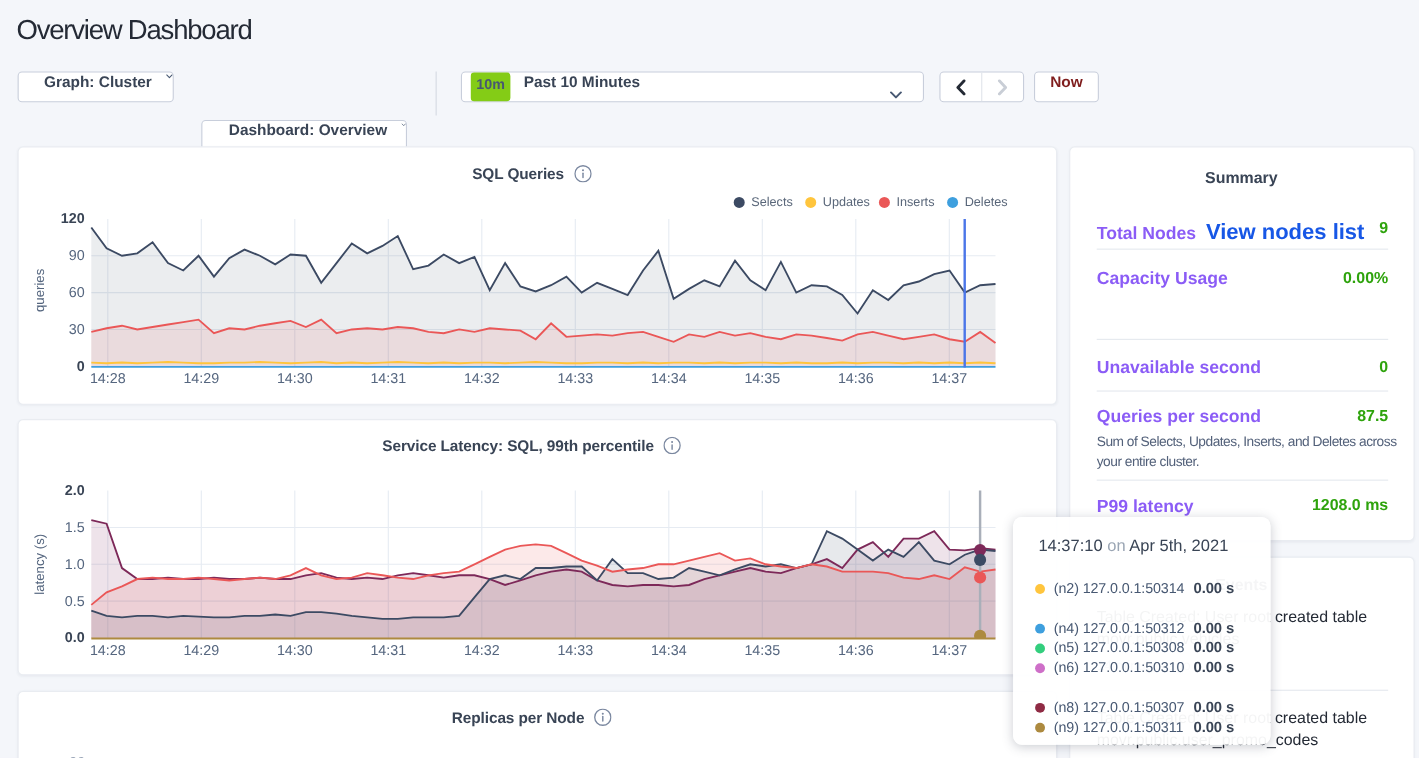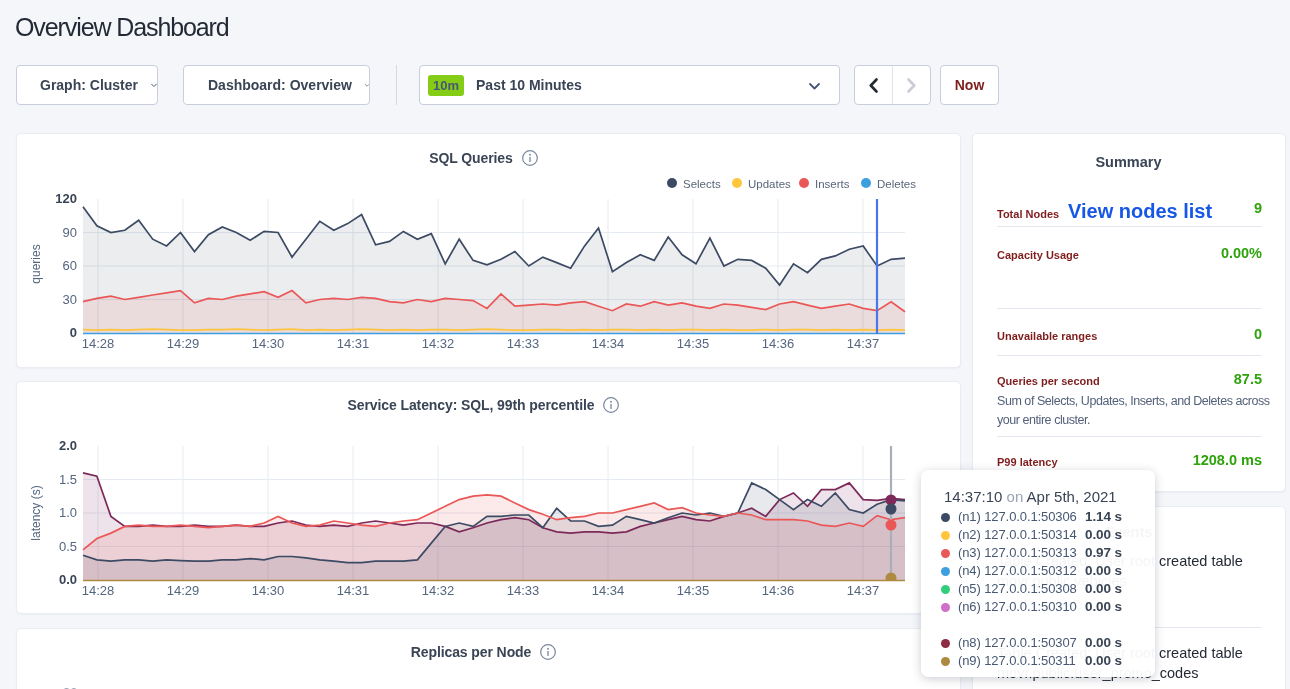--- a/index.html
+++ b/index.html
@@ -1,35 +1,35 @@
 <!DOCTYPE html>
 <html><head><meta charset="utf-8">
 <style>
 * { margin:0; padding:0; box-sizing:border-box; }
 html,body { width:1290px; height:689px; background:#f4f6fa; font-family:"Liberation Sans",sans-serif; overflow:hidden; position:relative; }
 .abs { position:absolute; }
 h1 { position:absolute; left:15px; top:13px; font-size:25px; font-weight:400; color:#242a35; letter-spacing:-1.1px; }
-.dd { position:absolute; top:65px; height:40px; background:#fff; border:1px solid #c8cedb; border-radius:4px;
-      display:flex; align-items:center; font-size:14px; font-weight:700; color:#394455; white-space:nowrap; }
+.dd { position:absolute; top:65px; height:28px; background:#fff; border:1px solid #c8cedb; border-radius:4px;
+      display:flex; font-size:14px; font-weight:700; color:#394455; white-space:nowrap; }
 
 .vdiv { position:absolute; left:396px; top:65px; width:1px; height:40px; background:#d5dae2; }
 .badge10m { background:#84cc16; border-radius:3px; color:#475872; font-weight:700; font-size:13px; padding:3px 5px; margin-right:12px; }
 .panel { position:absolute; background:#fff; border:1px solid #e9ecf1; border-radius:5px; box-shadow:0 1px 2px rgba(60,70,90,0.05); }
 .ptitle { position:absolute; display:flex; align-items:center; justify-content:center; font-size:14px; font-weight:700; color:#394455; letter-spacing:-0.1px; padding-right:10px; }
 .ptitle svg { margin-left:9px; }
 svg text { font-family:"Liberation Sans",sans-serif; }
 .grid line { stroke:#e6ebf2; stroke-width:1; }
 .xlab text { fill:#55667f; font-size:13px; text-anchor:middle; }
 .ylab text { fill:#55667f; font-size:13px; text-anchor:end; }
 .ylab .b { font-weight:700; fill:#394455; }
 .axname { fill:#55667f; font-size:12px; text-anchor:middle; }
-.legend { position:absolute; top:178px; font-size:11.5px; color:#596679; display:flex; }
+.legend { position:absolute; top:178px; font-size:11.5px; color:#596679; display:flex; align-items:center; }
 .ldot { display:inline-block; width:10px; height:10px; border-radius:50%; margin-right:6px; flex:none; }
 .sumrow { position:absolute; left:997px; width:265px; }
-.sumh { font-size:11px; font-weight:700; color:#7f1d1d; }
+.sumh { font-size:16px; font-weight:700; color:#8b5cf6; }
 .sumv { position:absolute; right:0; top:0; font-size:14.5px; font-weight:700; color:#2ea30c; }
 .sumd { font-size:12.5px; color:#53617a; line-height:19px; margin-top:3px; letter-spacing:-0.45px; width:276px; }
 .sumdiv { position:absolute; left:997px; width:265px; height:1px; background:#e4e8ee; }
 .link { color:#1757e6; font-weight:700; font-size:20px; }
 .tooltip { position:absolute; left:921px; top:470px; width:234px; height:207px; background:rgba(255,255,255,0.95);
            border-radius:8px; box-shadow:0 2px 10px rgba(50,60,80,0.25); z-index:10; }
 .thead { position:absolute; left:23px; top:18px; font-size:15px; color:#394455; }
 .thead .on { color:#9aa5b4; }
 .trow { position:absolute; left:20px; width:204px; height:18px; font-size:13px; color:#475872; letter-spacing:-0.1px; }
 .tdot { position:absolute; left:0; top:4px; width:9px; height:9px; border-radius:50%; }
@@ -37,21 +37,21 @@
 .tval { position:absolute; left:144px; top:0; font-weight:700; color:#394455; font-size:13.5px; }
 .ts { font-weight:700; }
 .ev { color:#242a35; font-size:14.5px; line-height:20px; }
 </style></head>
 <body>
 <h1>Overview Dashboard</h1>
 
 <div class="dd" style="left:16px; width:142px; padding-left:23px;">Graph: Cluster<svg width="11" height="7" viewBox="0 0 11 7" style="margin-left:13px;">
       <path d="M1 1 L5.5 5.5 L10 1" fill="none" stroke="#475872" stroke-width="1.8" stroke-linecap="round" stroke-linejoin="round"></path>
     </svg></div>
-<div class="dd" style="left:183px; width:187px; padding-left:24px;">Dashboard: Overview<svg width="11" height="7" viewBox="0 0 11 7" style="margin-left:13px;">
+<div class="dd" style="left:183px; width:187px; padding-left:24px;margin-top:44px;">Dashboard: Overview<svg width="11" height="7" viewBox="0 0 11 7" style="margin-left:13px;">
       <path d="M1 1 L5.5 5.5 L10 1" fill="none" stroke="#475872" stroke-width="1.8" stroke-linecap="round" stroke-linejoin="round"></path>
     </svg></div>
 <div class="vdiv"></div>
 <div class="dd" style="left:419px; width:421px; padding-left:8px;"><span class="badge10m">10m</span>Past 10 Minutes<svg width="11" height="7" viewBox="0 0 11 7" style="position:absolute; right:19px; top:17px;">
       <path d="M1 1 L5.5 5.5 L10 1" fill="none" stroke="#475872" stroke-width="1.8" stroke-linecap="round" stroke-linejoin="round"></path>
     </svg></div>
 <div class="dd" style="left:854px; width:77px; padding:0;">
   <div style="width:38px; text-align:center; border-right:1px solid #e0e4ea; height:100%; display:flex; align-items:center; justify-content:center;">
       <svg width="9" height="15" viewBox="0 0 9 15">
         <path d="M7.5 1.5 L1.8 7.5 L7.5 13.5" fill="none" stroke="#242a35" stroke-width="2.6" stroke-linecap="round" stroke-linejoin="round"></path>
@@ -189,50 +189,40 @@
     </svg></div>
 <div class="abs" style="left:63px; top:685px; font-size:13px; font-weight:700; color:#9aa6b8;">90</div>
 
 <div class="panel" style="left:972px; top:133px; width:314px; height:359px;"></div>
 <div class="abs" style="left:972px; top:154px; width:313px; text-align:center; font-size:14.5px; font-weight:700; color:#394455;">Summary</div>
 <div class="sumrow" style="top:200px;"><span class="sumh">Total Nodes</span>&nbsp; <span class="link">View nodes list</span><span class="sumv">9</span></div>
 <div class="sumdiv" style="top:226px;"></div>
 <div class="sumrow" style="top:245px;"><span class="sumh">Capacity Usage</span><span class="sumv">0.00%</span>
   </div>
 <div class="sumdiv" style="top:308px;"></div>
-<div class="sumrow" style="top:326px;"><span class="sumh">Unavailable ranges</span><span class="sumv">0</span></div>
+<div class="sumrow" style="top:326px;"><span class="sumh">Unavailable second</span><span class="sumv">0</span></div>
 <div class="sumdiv" style="top:355px;"></div>
 <div class="sumrow" style="top:371px;"><span class="sumh">Queries per second</span><span class="sumv">87.5</span>
   <div class="sumd">Sum of Selects, Updates, Inserts, and Deletes across your entire cluster.</div></div>
 <div class="sumdiv" style="top:436px;"></div>
 <div class="sumrow" style="top:452px;"><span class="sumh">P99 latency</span><span class="sumv">1208.0 ms</span></div>
 
 <div class="panel" style="left:972px; top:506px; width:314px; height:300px;"></div>
 <div class="abs" style="left:972px; top:524px; width:313px; text-align:center; font-size:14.5px; font-weight:700; color:#394455;">Events</div>
 <div class="abs ev" style="left:997px; top:551px; width:265px;">Table Created: User root created table movr.public.vehicles<div style="color:#8f99a8; font-size:12.5px; margin-top:4px;">14 minutes ago</div></div>
 <div class="sumdiv" style="top:627px;"></div>
 <div class="abs ev" style="left:997px; top:643px; width:265px;">Table Created: User root created table movr.public.user_promo_codes</div>
 
 <div class="tooltip">
   <div class="thead">14:37:10<span class="on"> on </span>Apr 5th, 2021</div>
-  <div class="trow" style="top:39px">
-      <span class="tdot" style="background:#3c4a63"></span>
-      <span class="taddr">(n1) 127.0.0.1:50306</span>
-      <span class="tval">1.14<span class="ts"> s</span></span>
-    </div>
     <div class="trow" style="top:57px">
       <span class="tdot" style="background:#ffc53d"></span>
       <span class="taddr">(n2) 127.0.0.1:50314</span>
       <span class="tval">0.00<span class="ts"> s</span></span>
     </div>
-    <div class="trow" style="top:75px">
-      <span class="tdot" style="background:#ea5757"></span>
-      <span class="taddr">(n3) 127.0.0.1:50313</span>
-      <span class="tval">0.97<span class="ts"> s</span></span>
-    </div>
     <div class="trow" style="top:93px">
       <span class="tdot" style="background:#3e9fde"></span>
       <span class="taddr">(n4) 127.0.0.1:50312</span>
       <span class="tval">0.00<span class="ts"> s</span></span>
     </div>
     <div class="trow" style="top:111px">
       <span class="tdot" style="background:#33ce7d"></span>
       <span class="taddr">(n5) 127.0.0.1:50308</span>
       <span class="tval">0.00<span class="ts"> s</span></span>
     </div>

